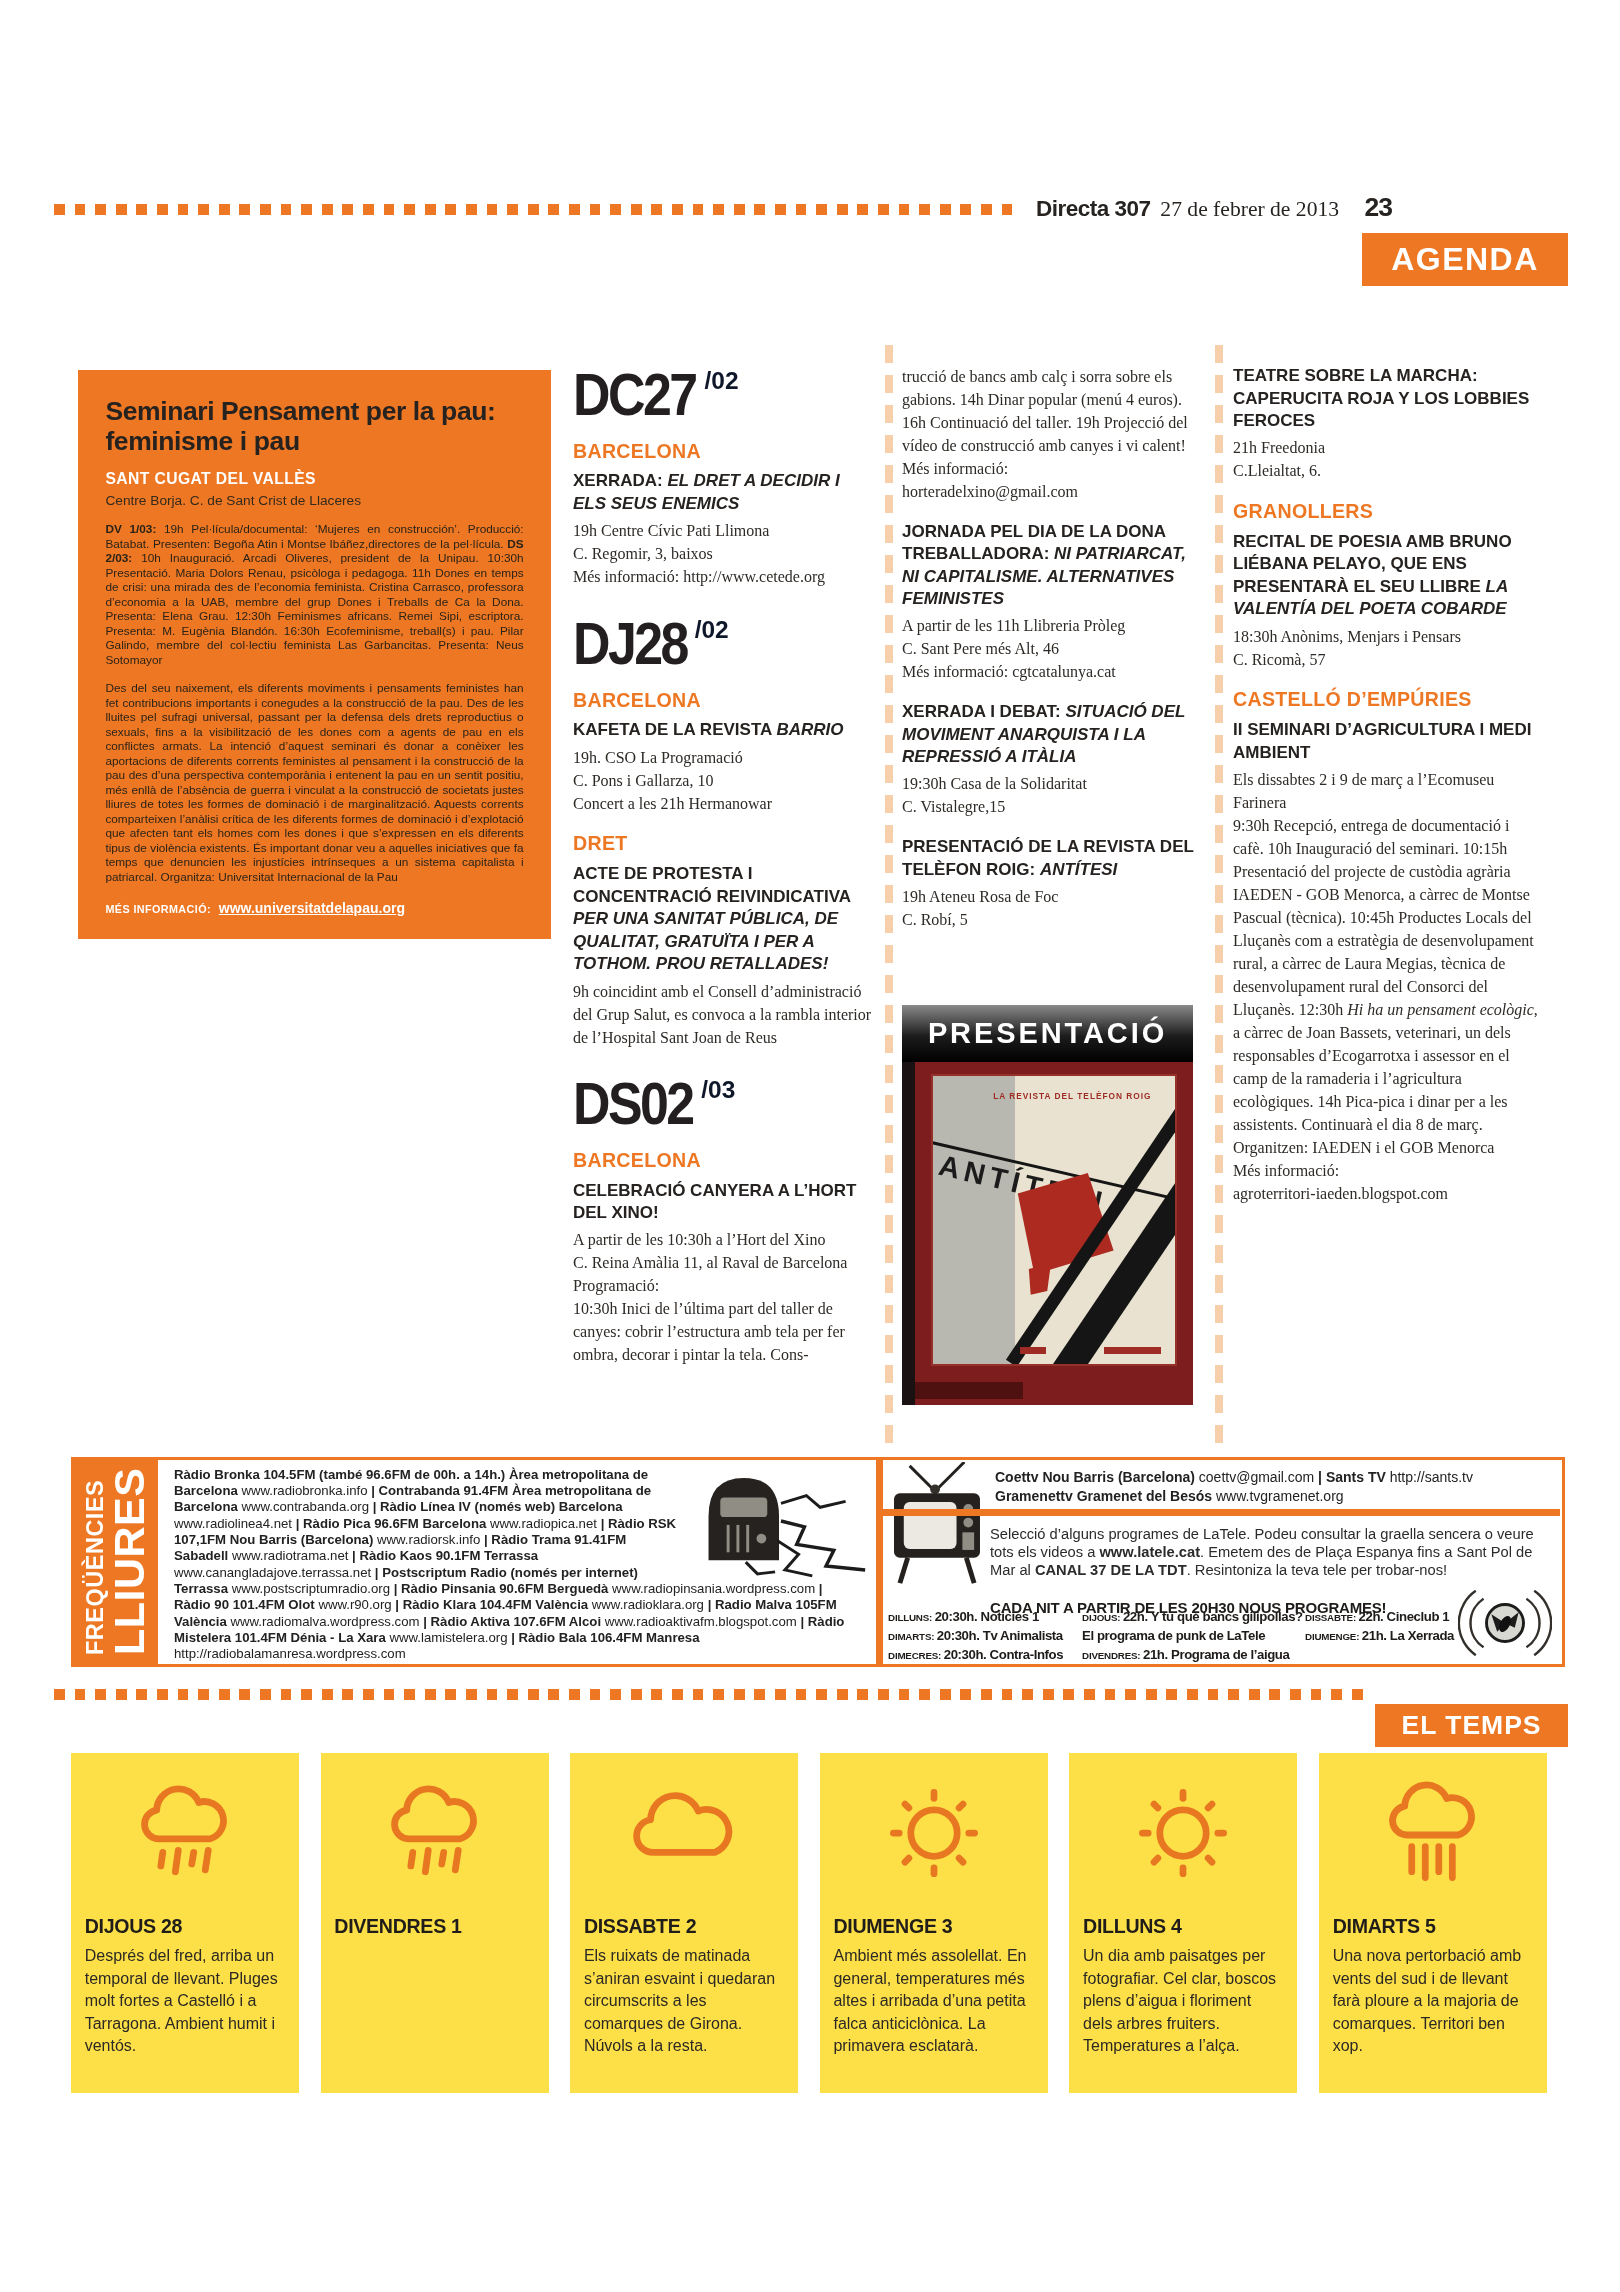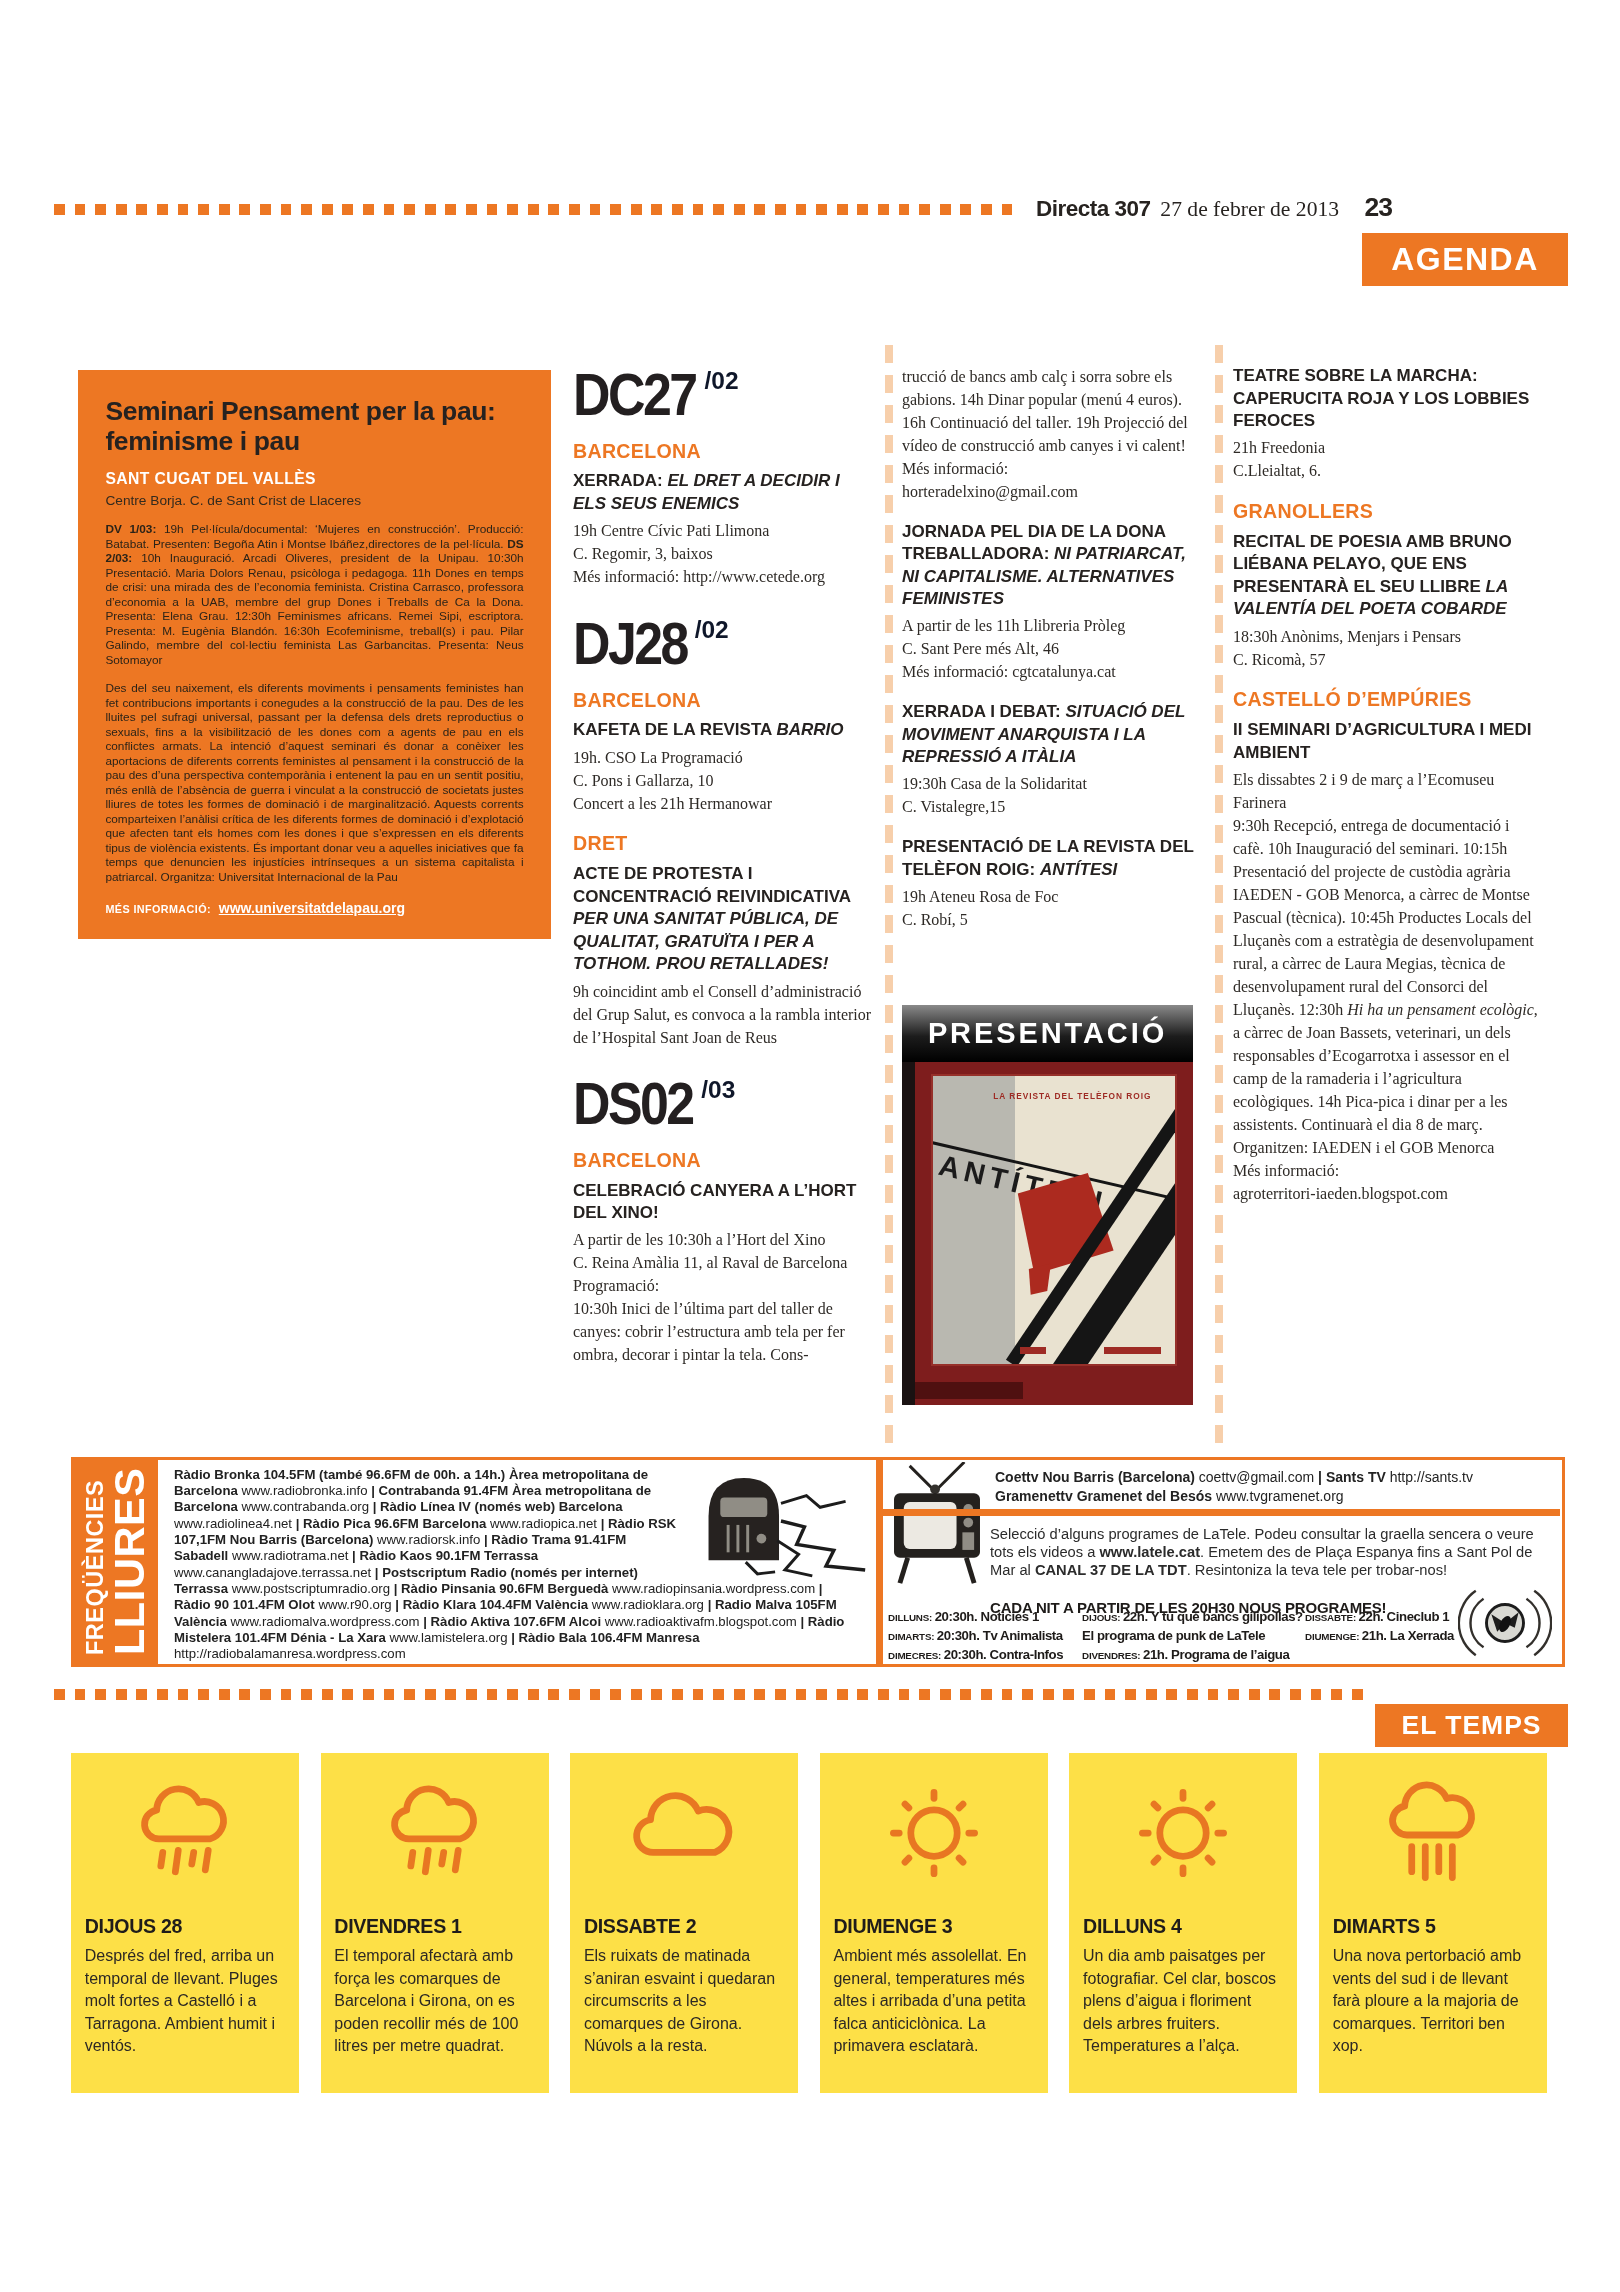--- a/index.html
+++ b/index.html
@@ -326,21 +326,20 @@
       <div class="wicon">
         <svg width="116" height="116" viewBox="0 0 120 120">
           <path class="wx" d="M86 64H33a15 15 0 0 1-2.3-29.8 22.6 22.6 0 0 1 43.5-7.9A17.9 17.9 0 1 1 86 64z"></path>
           <line class="wx" x1="37" y1="78" x2="35" y2="92"></line>
           <line class="wx" x1="53" y1="76" x2="50" y2="98"></line>
           <line class="wx" x1="69" y1="78" x2="67" y2="90"></line>
           <line class="wx" x1="84" y1="76" x2="81" y2="96"></line>
         </svg>
       </div>
       <div class="wday">DIVENDRES 1</div>
-      <div class="wtext">El temporal afectarà amb força les comarques de Barcelona i Girona, on es poden recollir més de 100 litres per metre quadrat.</div>
     </div>
     <div class="wcard">
       <div class="wicon">
         <svg width="116" height="116" viewBox="0 0 120 120">
           <path class="wx" d="M92 78H28a17 17 0 0 1-2.6-33.8 25.6 25.6 0 0 1 49.3-9A20.3 20.3 0 1 1 92 78z"></path>
         </svg>
       </div>
       <div class="wday">DISSABTE 2</div>
       <div class="wtext">Els ruixats de matinada s’aniran esvaint i quedaran circumscrits a les comarques de Girona. Núvols a la resta.</div>
     </div>

